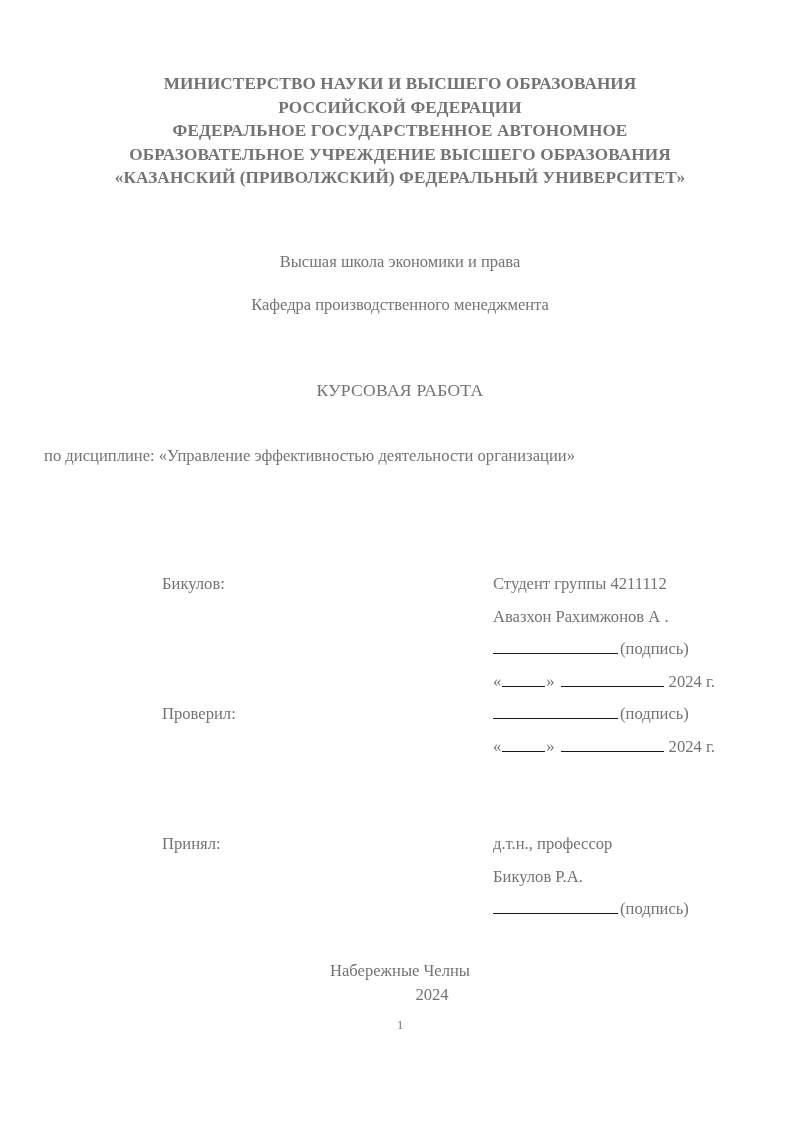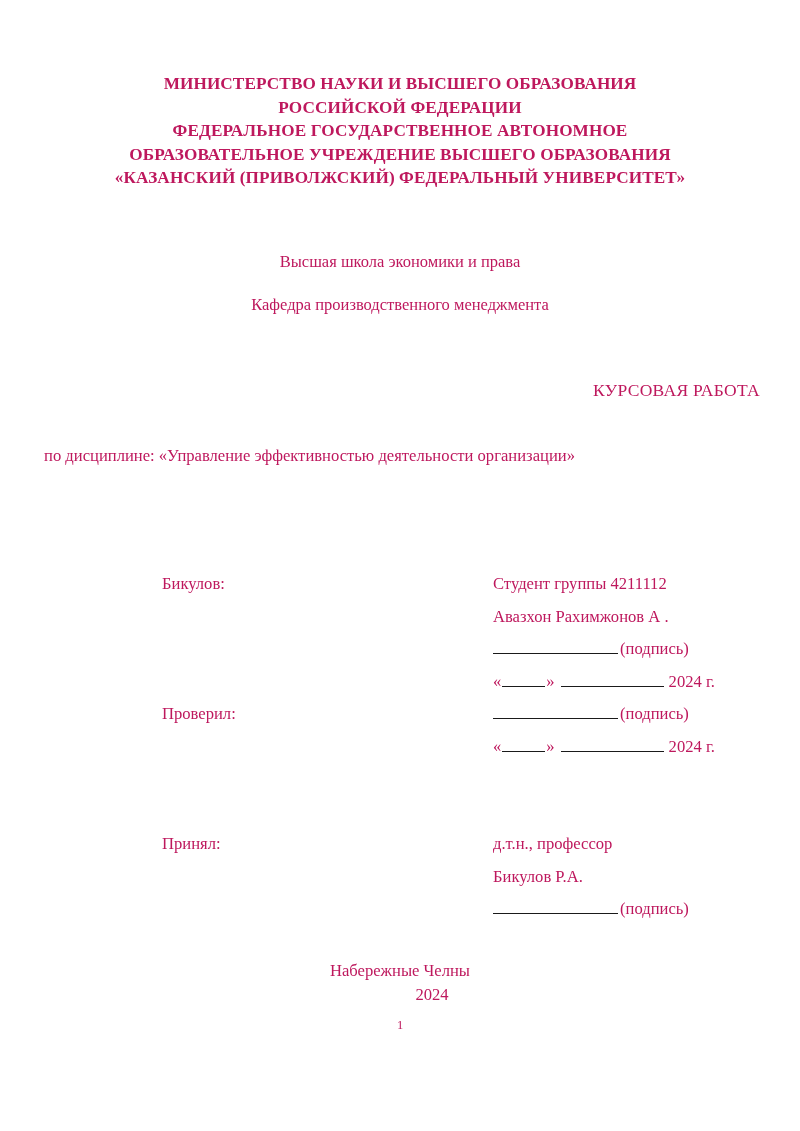--- a/index.html
+++ b/index.html
@@ -8,21 +8,21 @@
     padding: 0;
     background: #ffffff;
   }
 
   .page {
     position: relative;
     width: 800px;
     height: 1131px;
     margin: 0 auto;
     background: #ffffff;
-    color: #be185d;
+    color: #737373;
     font-family: "Liberation Serif", "DejaVu Serif", serif;
     overflow: hidden;
   }
 
   
   .org-header {
     position: absolute;
     top: 72px;
     left: 60px;
     right: 60px;
@@ -67,21 +67,21 @@
     font-size: 16.5px;
     line-height: 22px;
   }
 
   
   .work-type {
     position: absolute;
     top: 379px;
     left: 40px;
     right: 40px;
-    text-align: right;
+    text-align: center;
     font-size: 17.5px;
     line-height: 23px;
     letter-spacing: 0.3px;
   }
 
   
   .discipline {
     position: absolute;
     top: 444px;
     left: 44px;

